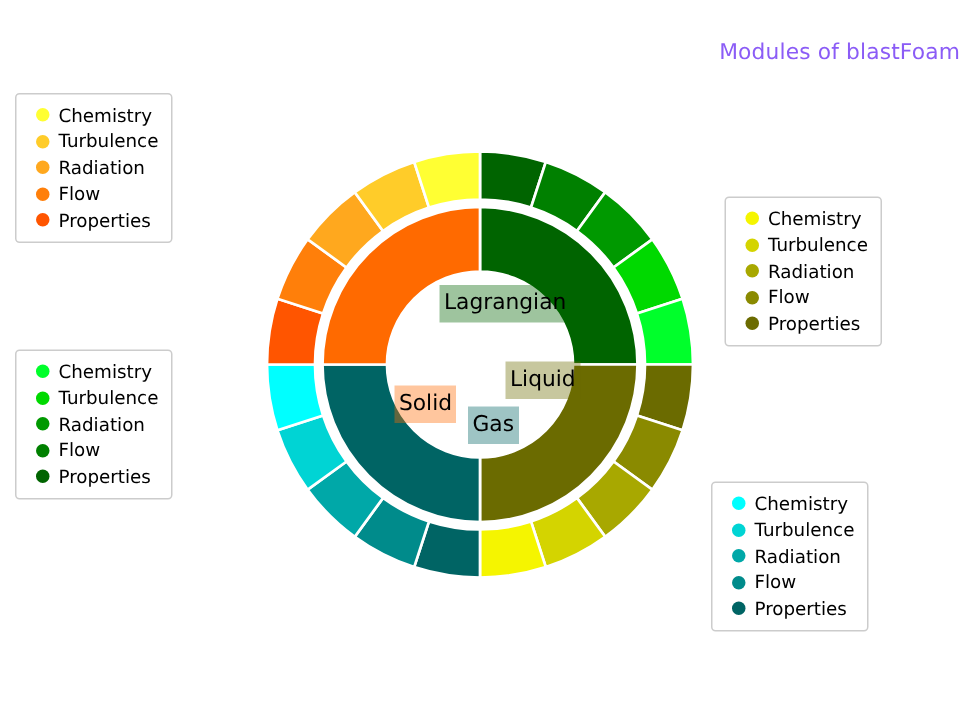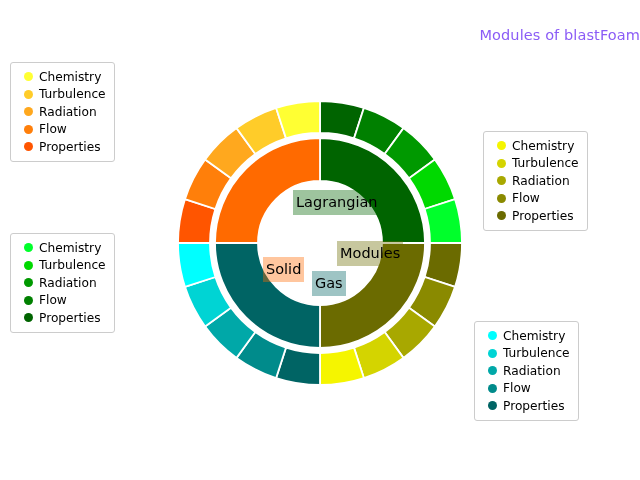--- a/index.html
+++ b/index.html
@@ -109,21 +109,21 @@
       <path d="M 178 243.00000000000003 A 142 142 0 0 1 184.9499746860882 199.11958679875744 L 215.3837832075331 209.00813061875576 A 110 110 0 0 0 210 243 Z" fill="#ff5500" stroke="#ffffff" stroke-width="1.8"></path>
       <path d="M 184.9499746860882 199.11958679875744 A 142 142 0 0 1 205.11958679875744 159.53449417446882 L 231.00813061875579 178.34362224782797 A 110 110 0 0 0 215.3837832075331 209.00813061875576 Z" fill="#ff7f0a" stroke="#ffffff" stroke-width="1.8"></path>
       <path d="M 205.11958679875744 159.53449417446882 A 142 142 0 0 1 236.53449417446882 128.1195867987575 L 255.34362224782794 154.00813061875579 A 110 110 0 0 0 231.00813061875579 178.34362224782797 Z" fill="#ffa81e" stroke="#ffffff" stroke-width="1.8"></path>
       <path d="M 236.53449417446882 128.1195867987575 A 142 142 0 0 1 276.11958679875744 107.94997468608821 L 286.0081306187558 138.3837832075331 A 110 110 0 0 0 255.34362224782794 154.00813061875579 Z" fill="#ffcc29" stroke="#ffffff" stroke-width="1.8"></path>
       <path d="M 276.11958679875744 107.94997468608821 A 142 142 0 0 1 320 101 L 320 133 A 110 110 0 0 0 286.0081306187558 138.3837832075331 Z" fill="#ffff33" stroke="#ffffff" stroke-width="1.8"></path>
     </svg>
 </div>
 
 <div class="center-label" id="label-lagrangian" style="background: rgba(0, 100, 0, 0.38);">Lagrangian</div>
 <div class="center-label" id="label-solid" style="background: rgba(255, 106, 0, 0.38); margin-top: 36px;">Solid</div>
-<div class="center-label" id="label-liquid" style="background: rgba(107, 107, 0, 0.38);">Modules</div>
+<div class="center-label" id="label-liquid" style="background: rgba(107, 107, 0, 0.38);">Liquid</div>
 <div class="center-label" id="label-gas" style="background: rgba(0, 100, 100, 0.38); margin-left: 13px;">Gas</div>
 
 <div class="legend-box" id="legend-solid">
   <div class="legend-row">
     <span class="legend-swatch" style="background: rgb(255, 255, 51);"></span>
     <span class="legend-label">Chemistry</span>
   </div>
   <div class="legend-row">
     <span class="legend-swatch" style="background: rgb(255, 204, 41);"></span>
     <span class="legend-label">Turbulence</span>

